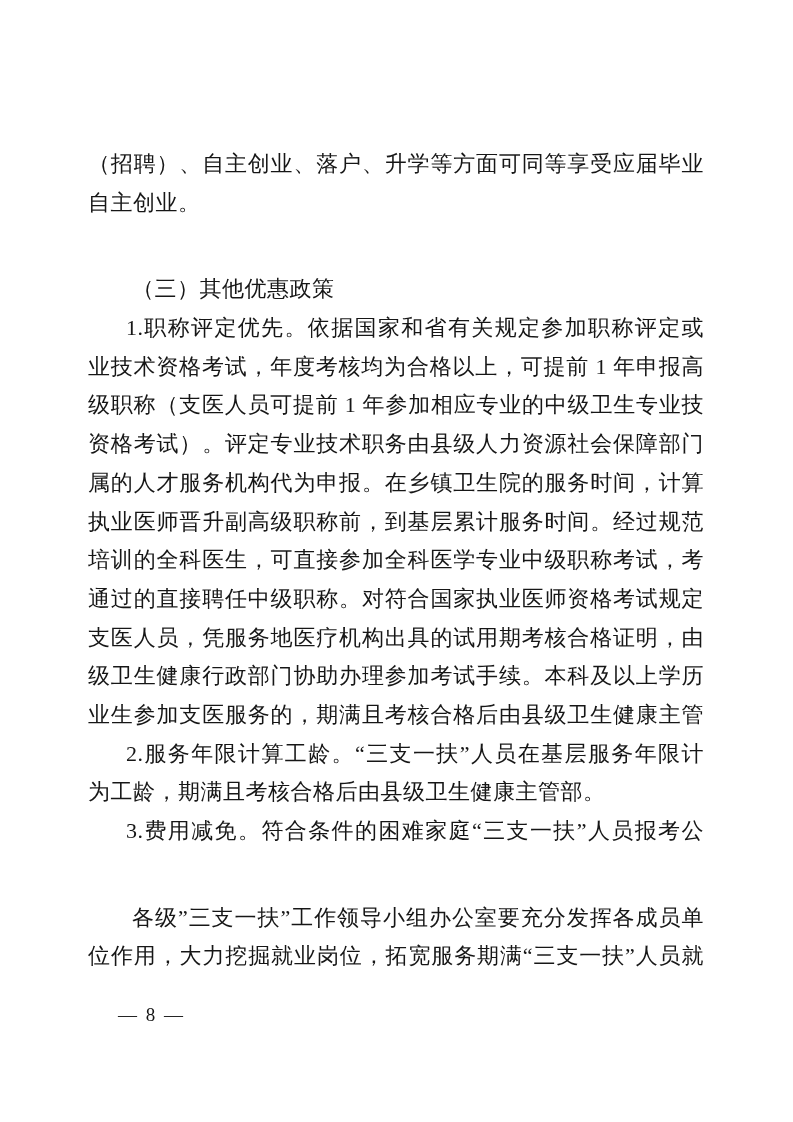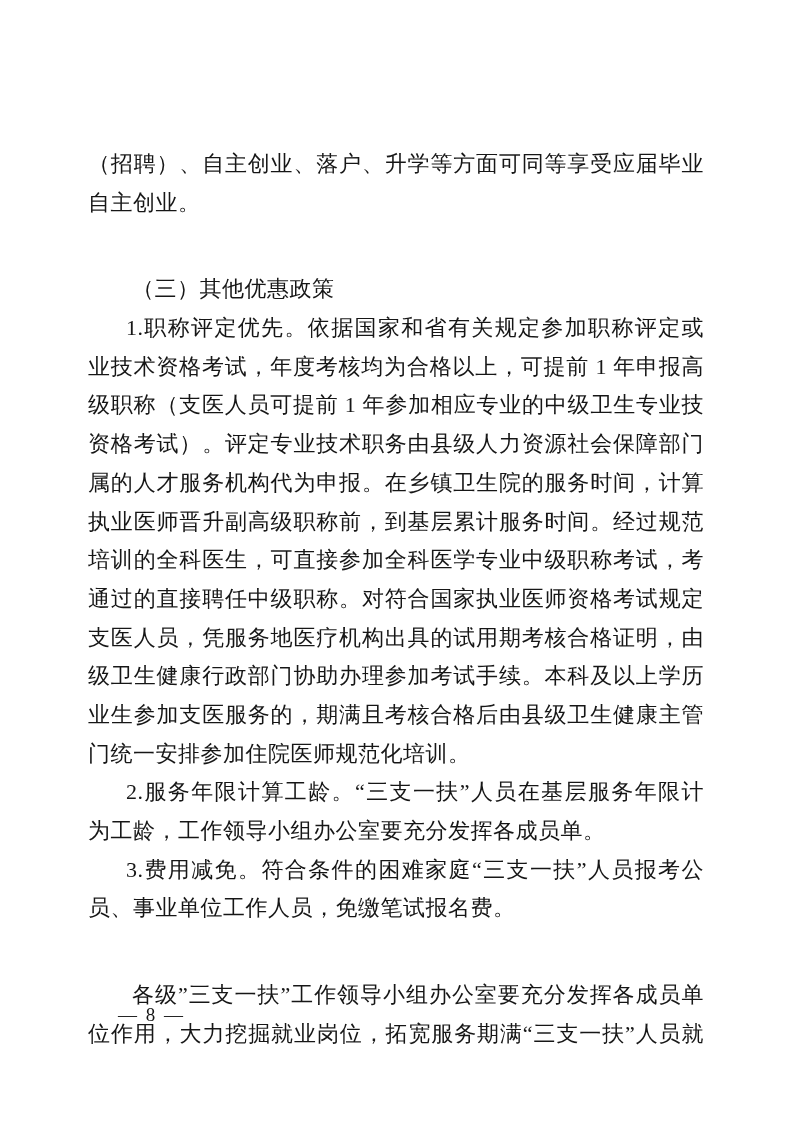--- a/index.html
+++ b/index.html
@@ -68,25 +68,23 @@
     <p class="ln jf">业技术资格考试，年度考核均为合格以上，可提前 1 年申报高一</p>
     <p class="ln jf">级职称（支医人员可提前 1 年参加相应专业的中级卫生专业技术</p>
     <p class="ln jf">资格考试）。评定专业技术职务由县级人力资源社会保障部门所</p>
     <p class="ln jf">属的人才服务机构代为申报。在乡镇卫生院的服务时间，计算为</p>
     <p class="ln jf">执业医师晋升副高级职称前，到基层累计服务时间。经过规范化</p>
     <p class="ln jf">培训的全科医生，可直接参加全科医学专业中级职称考试，考试</p>
     <p class="ln jf">通过的直接聘任中级职称。对符合国家执业医师资格考试规定的</p>
     <p class="ln jf">支医人员，凭服务地医疗机构出具的试用期考核合格证明，由县</p>
     <p class="ln jf">级卫生健康行政部门协助办理参加考试手续。本科及以上学历毕</p>
     <p class="ln jf">业生参加支医服务的，期满且考核合格后由县级卫生健康主管部</p>
-    <p class="ln">门统一安排参加住院医师规范化培训。</p>
     <p class="ln jf indnum">2.服务年限计算工龄。“三支一扶”人员在基层服务年限计算</p>
-    <p class="ln">为工龄，工作领导小组办公室要充分发挥各成员单。</p>
+    <p class="ln">为工龄，期满且考核合格后由县级卫生健康主管部。</p>
     <p class="ln jf indnum">3.费用减免。符合条件的困难家庭“三支一扶”人员报考公务</p>
-    <p class="ln">员、事业单位工作人员，免缴笔试报名费。</p>
     <p class="ln jf ind2">各级”三支一扶”工作领导小组办公室要充分发挥各成员单</p>
     <p class="ln jf">位作用，大力挖掘就业岗位，拓宽服务期满“三支一扶”人员就业</p>
   </main>
 
   <footer class="footer">
     <span>— 8 —</span>
   </footer>
 </div>
 
 </body></html>

